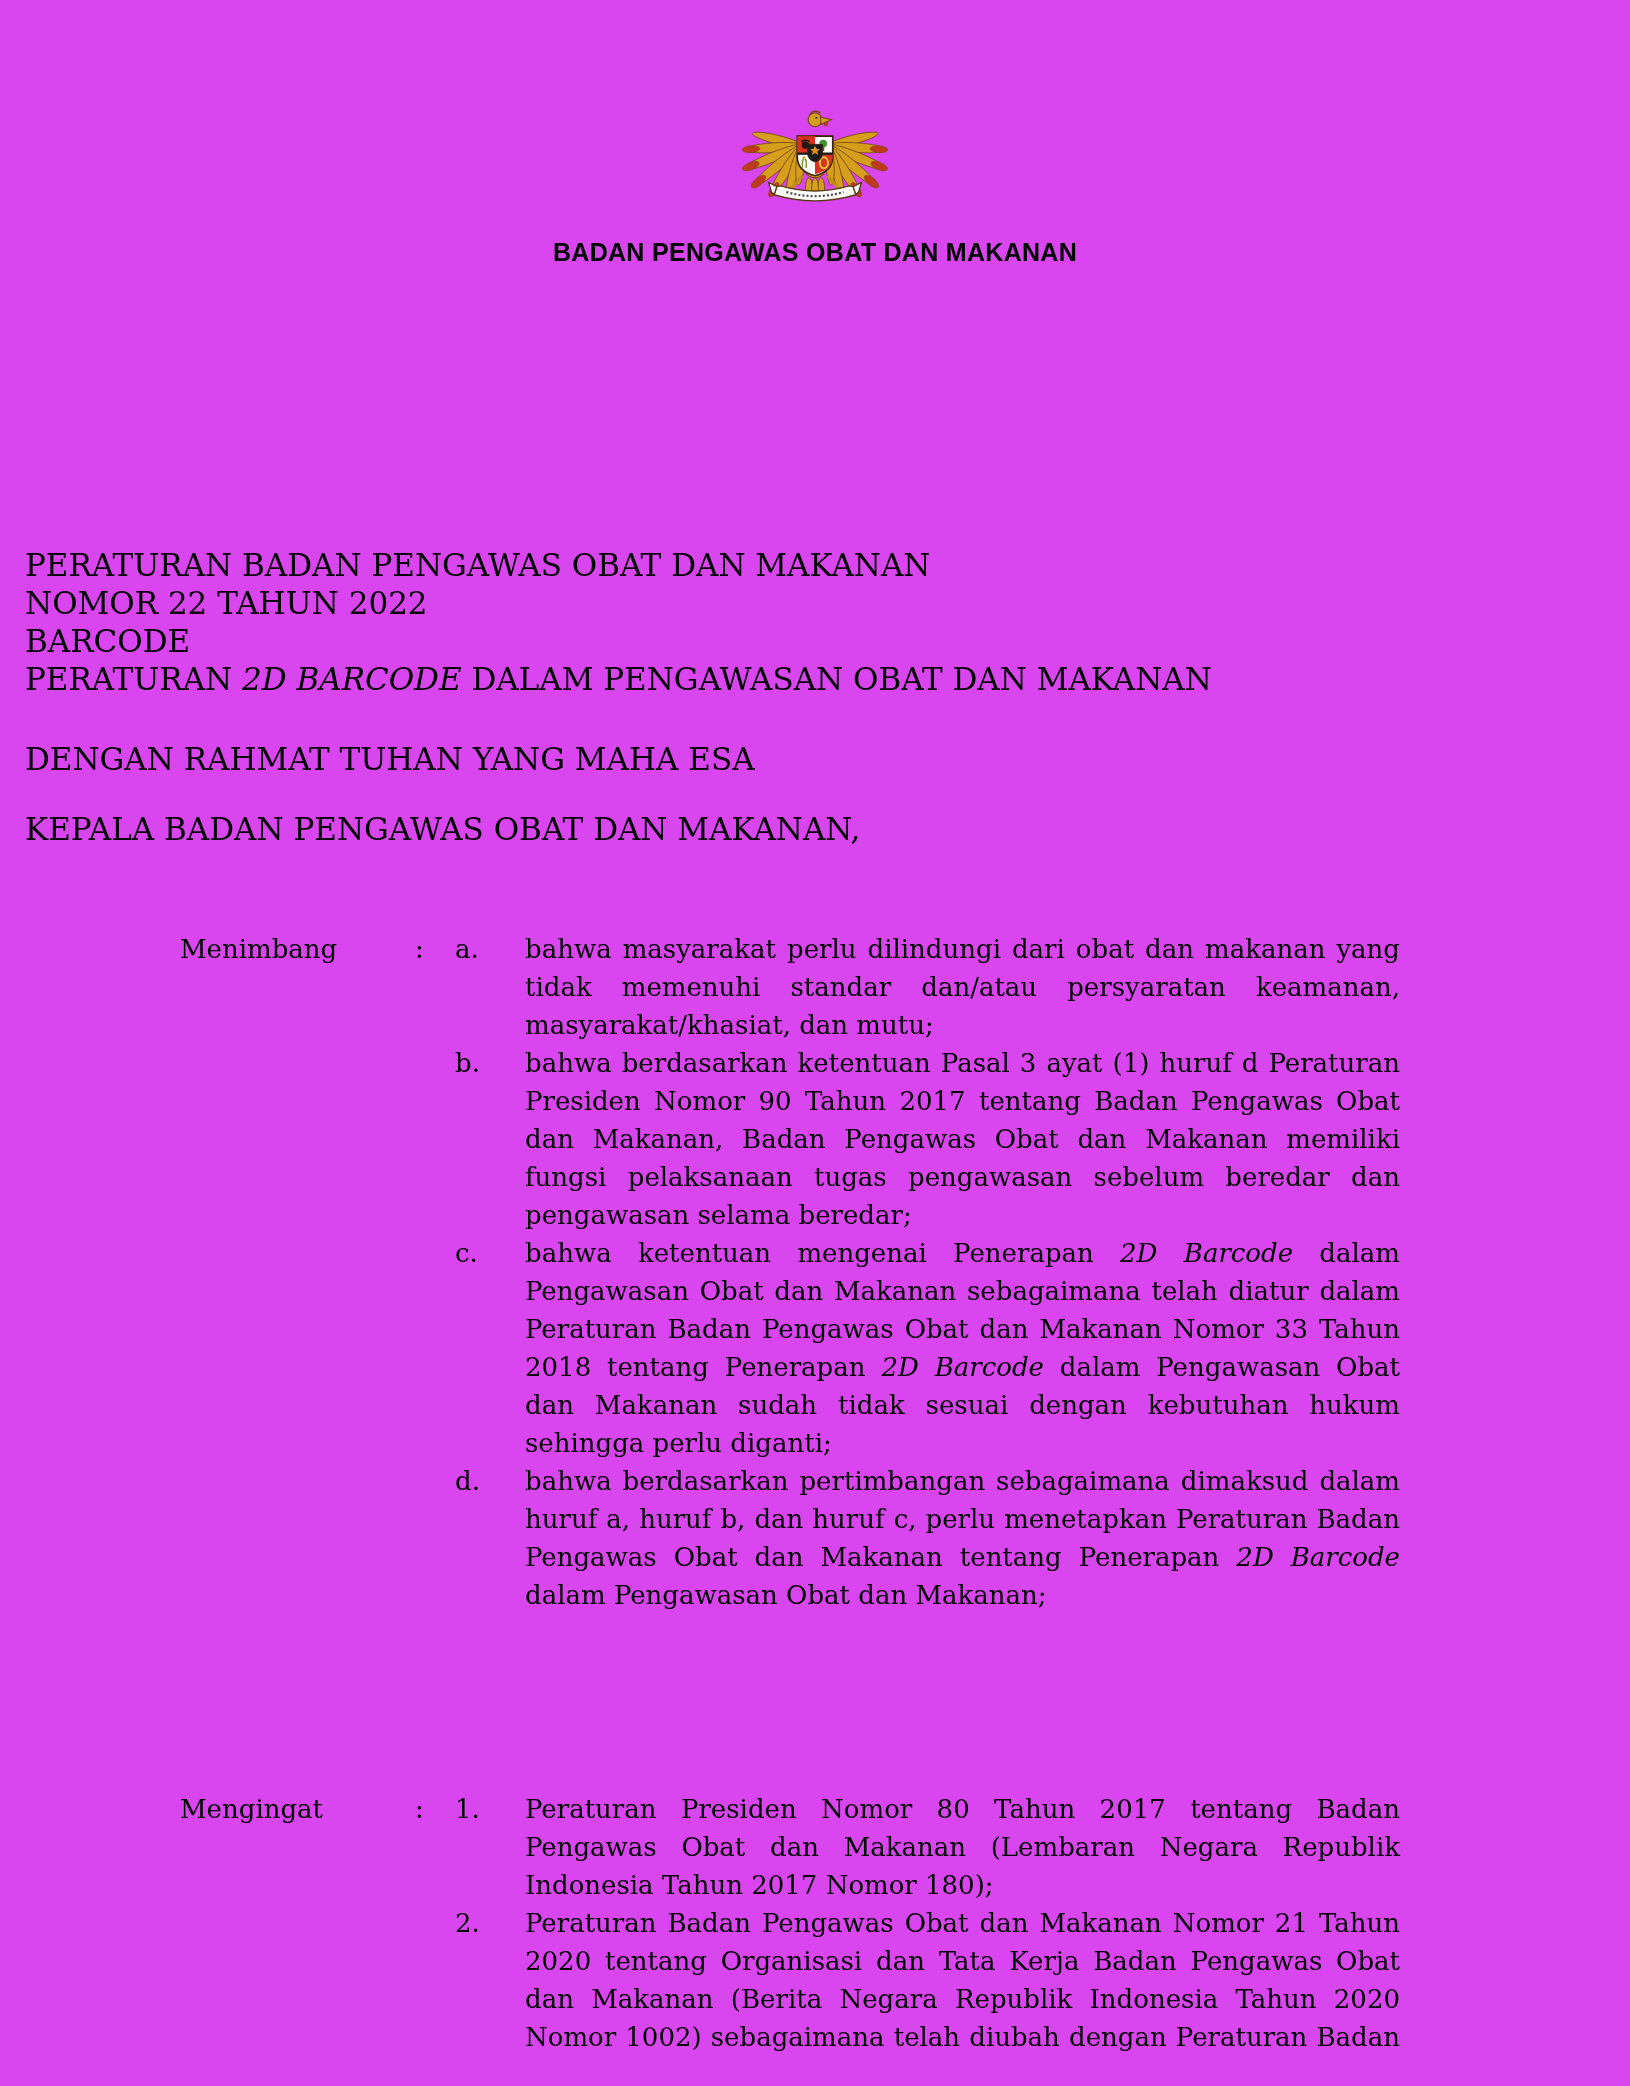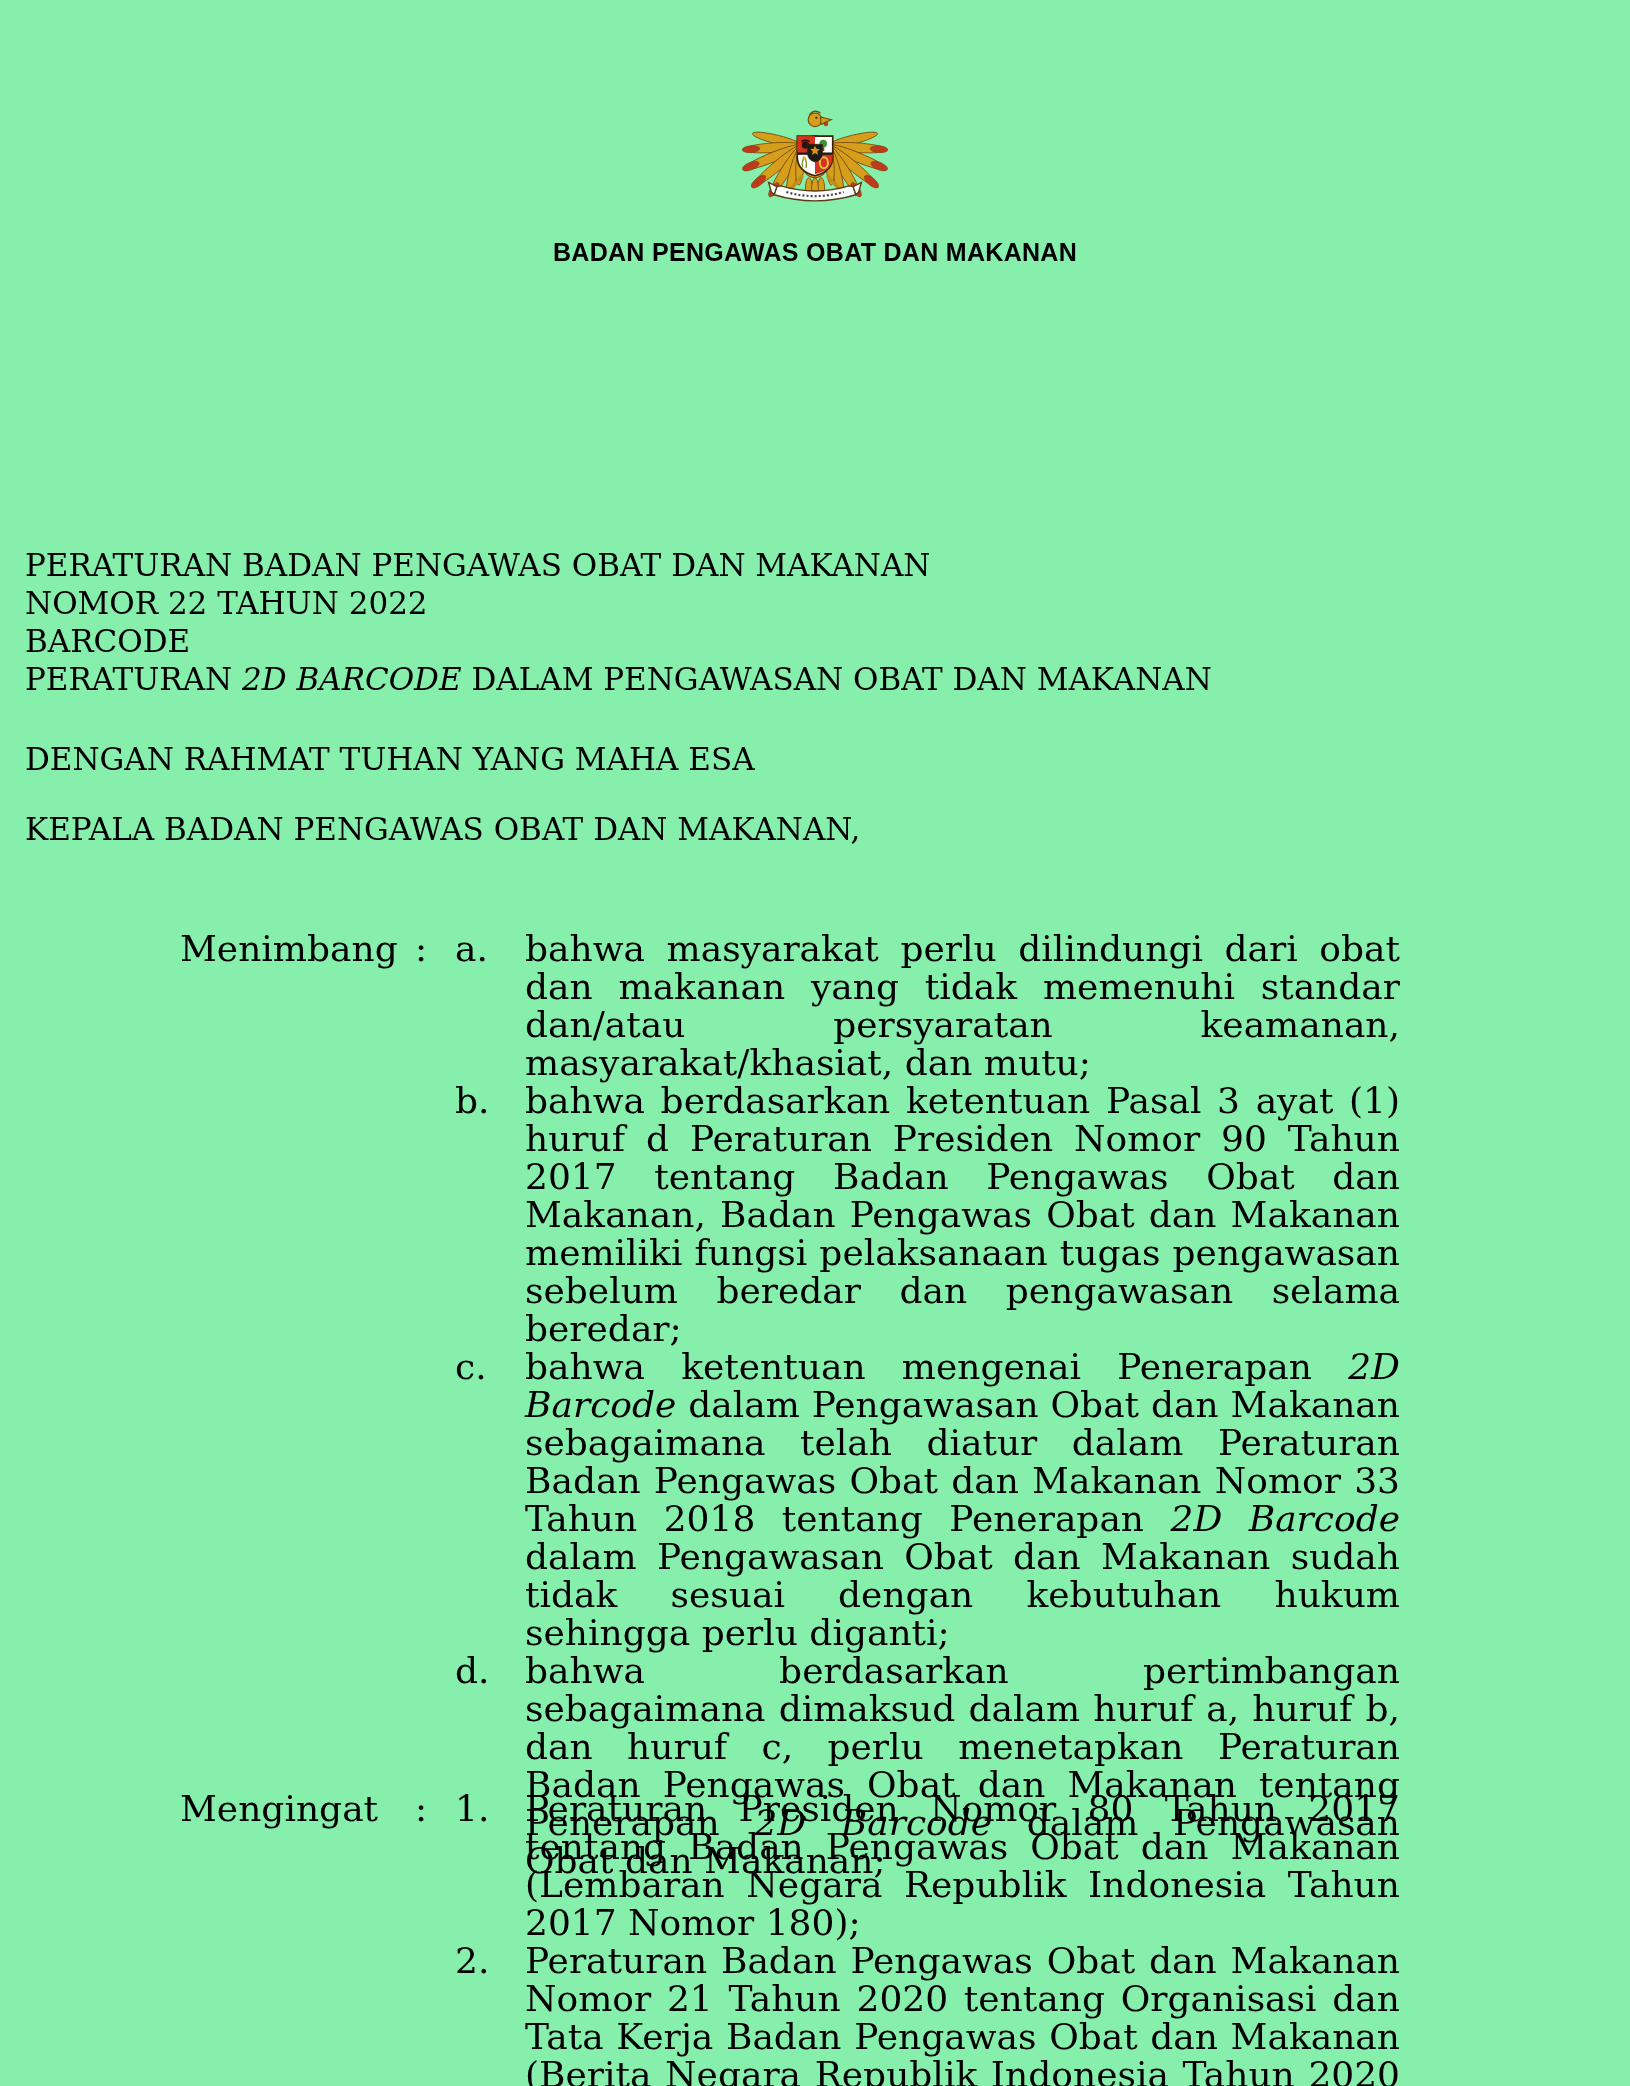--- a/index.html
+++ b/index.html
@@ -1,20 +1,20 @@
 <!DOCTYPE html>
 <html><head>
 <meta charset="utf-8">
 <style>
   html, body { margin: 0; padding: 0; background: #ffffff; }
   .page {
     position: relative;
     width: 1630px;
     height: 2086px;
-    background: #86efac;
+    background: #d946ef;
     color: #000000;
     font-family: "DejaVu Serif", serif;
     overflow: hidden;
   }
 
   
   .emblem {
     position: absolute;
     top: 84px;
     left: 50%;
@@ -54,21 +54,21 @@
   .invocation  { top: 740px; }
   .official    { top: 810px; }
 
   
   .clause {
     position: absolute;
     left: 180px;
     width: 1240px;
     display: flex;
     align-items: flex-start;
-    font-size: 36px;
+    font-size: 26px;
     line-height: 38px;
   }
   .clause-considering { top: 930px; }
   .clause-citing      { top: 1790px; }
   .clause-label { width: 235px; flex: none; }
   .clause-sep   { width: 40px;  flex: none; }
   .clause-items { flex: none; width: 945px; }
   .item { display: flex; align-items: flex-start; }
   .item-marker { width: 70px; flex: none; }
   .item-text {

